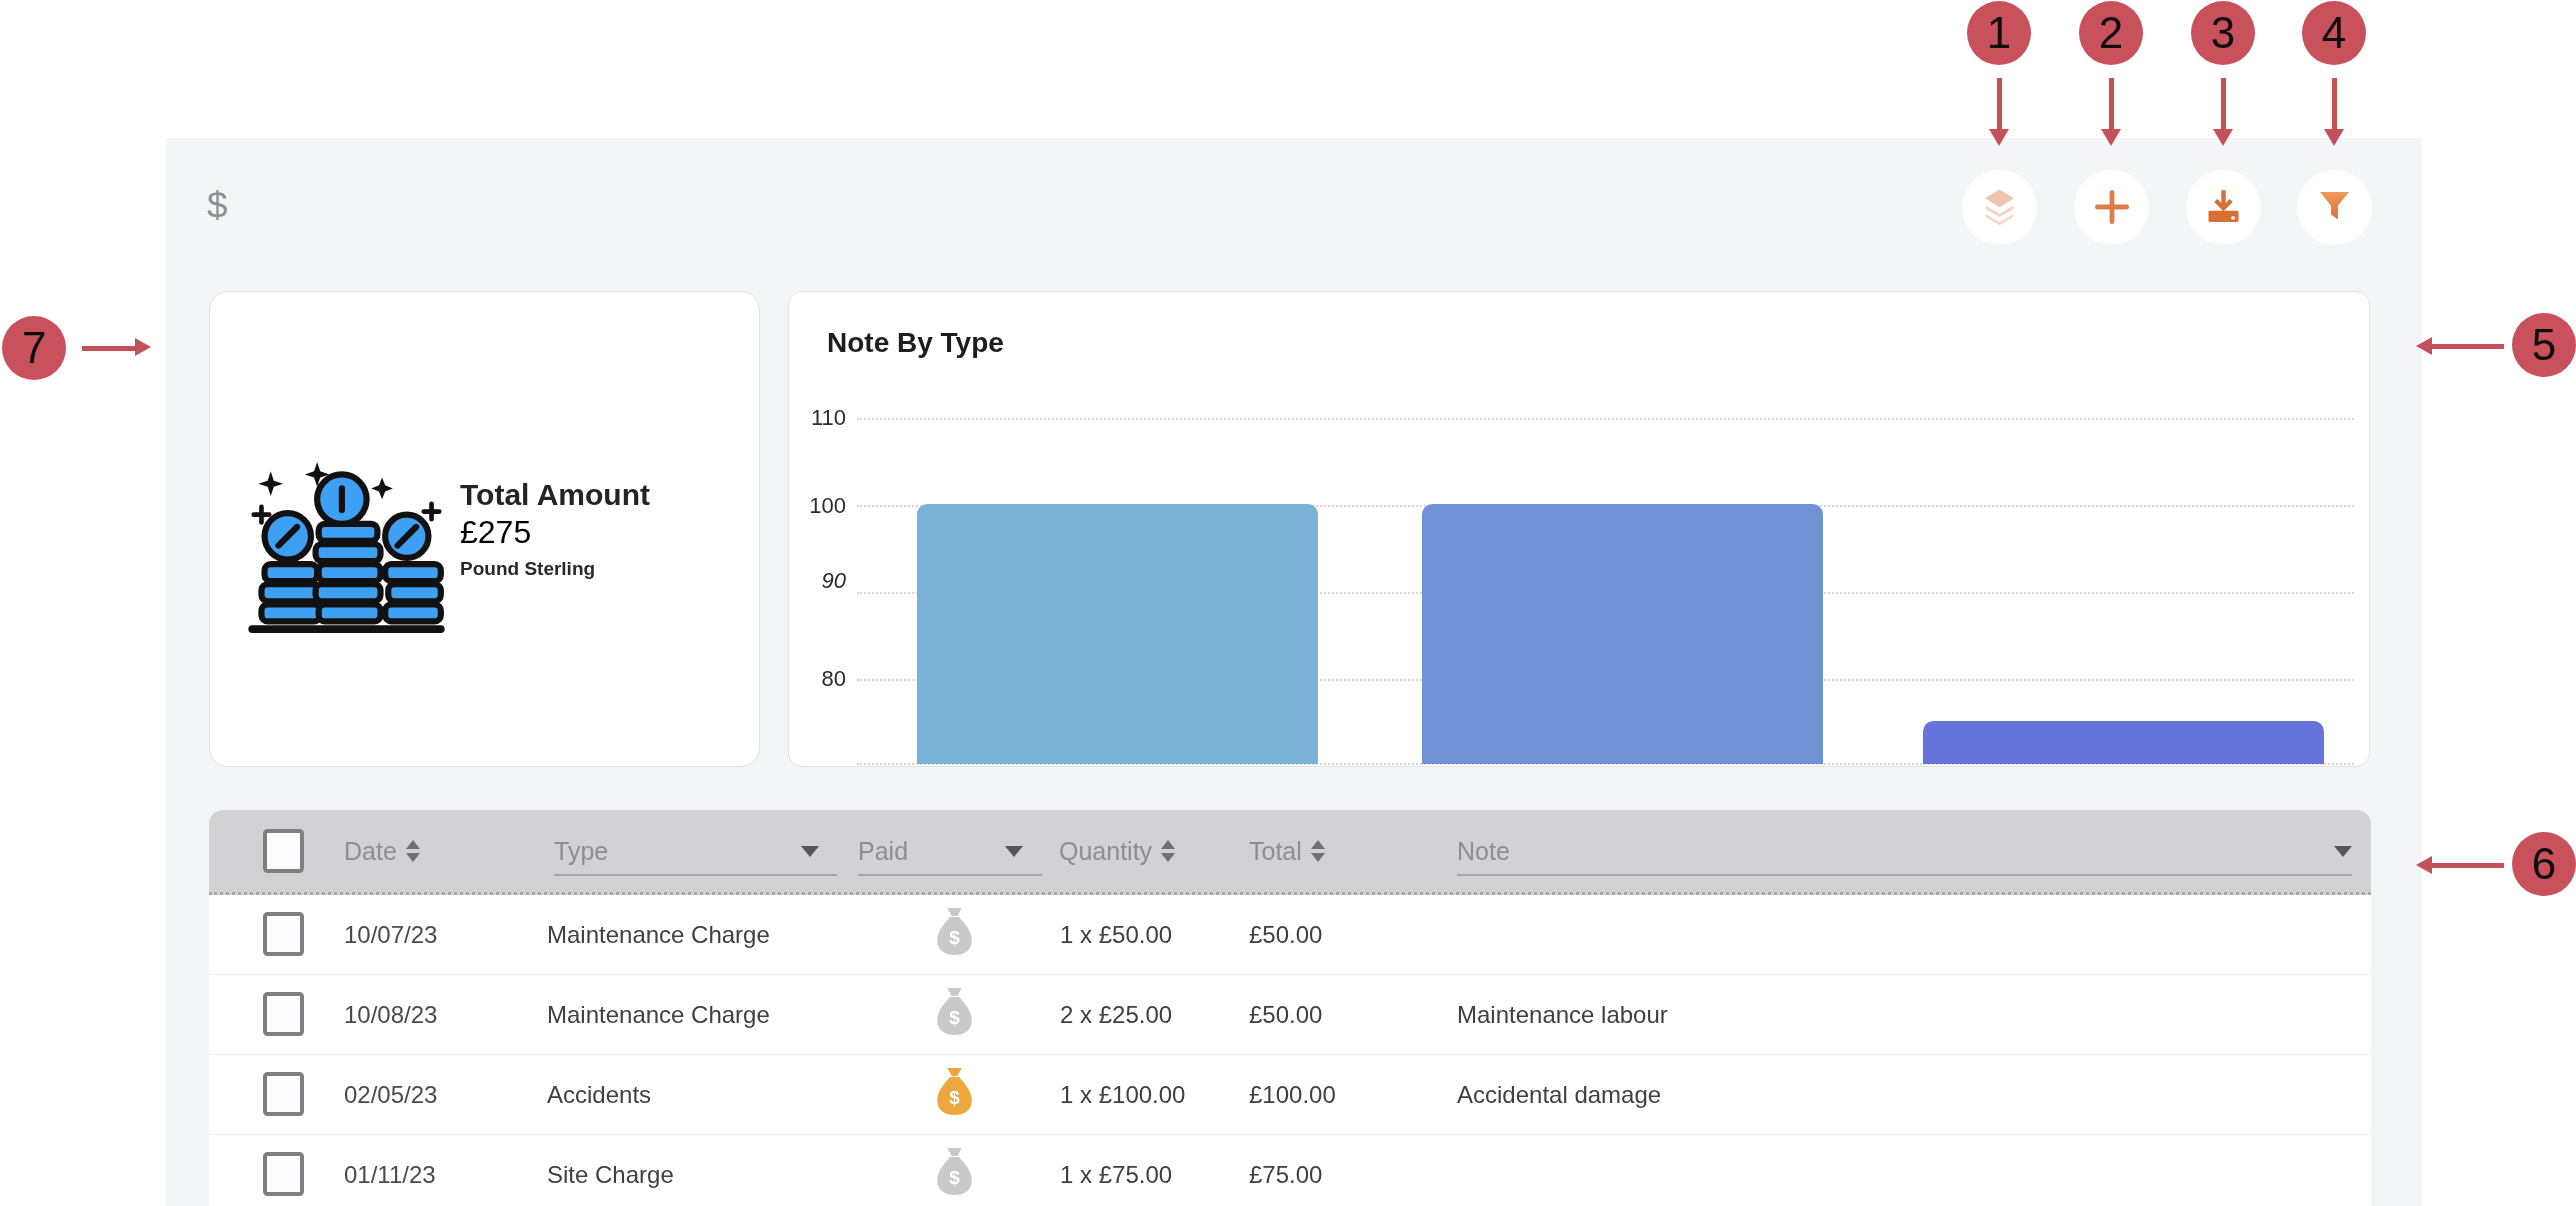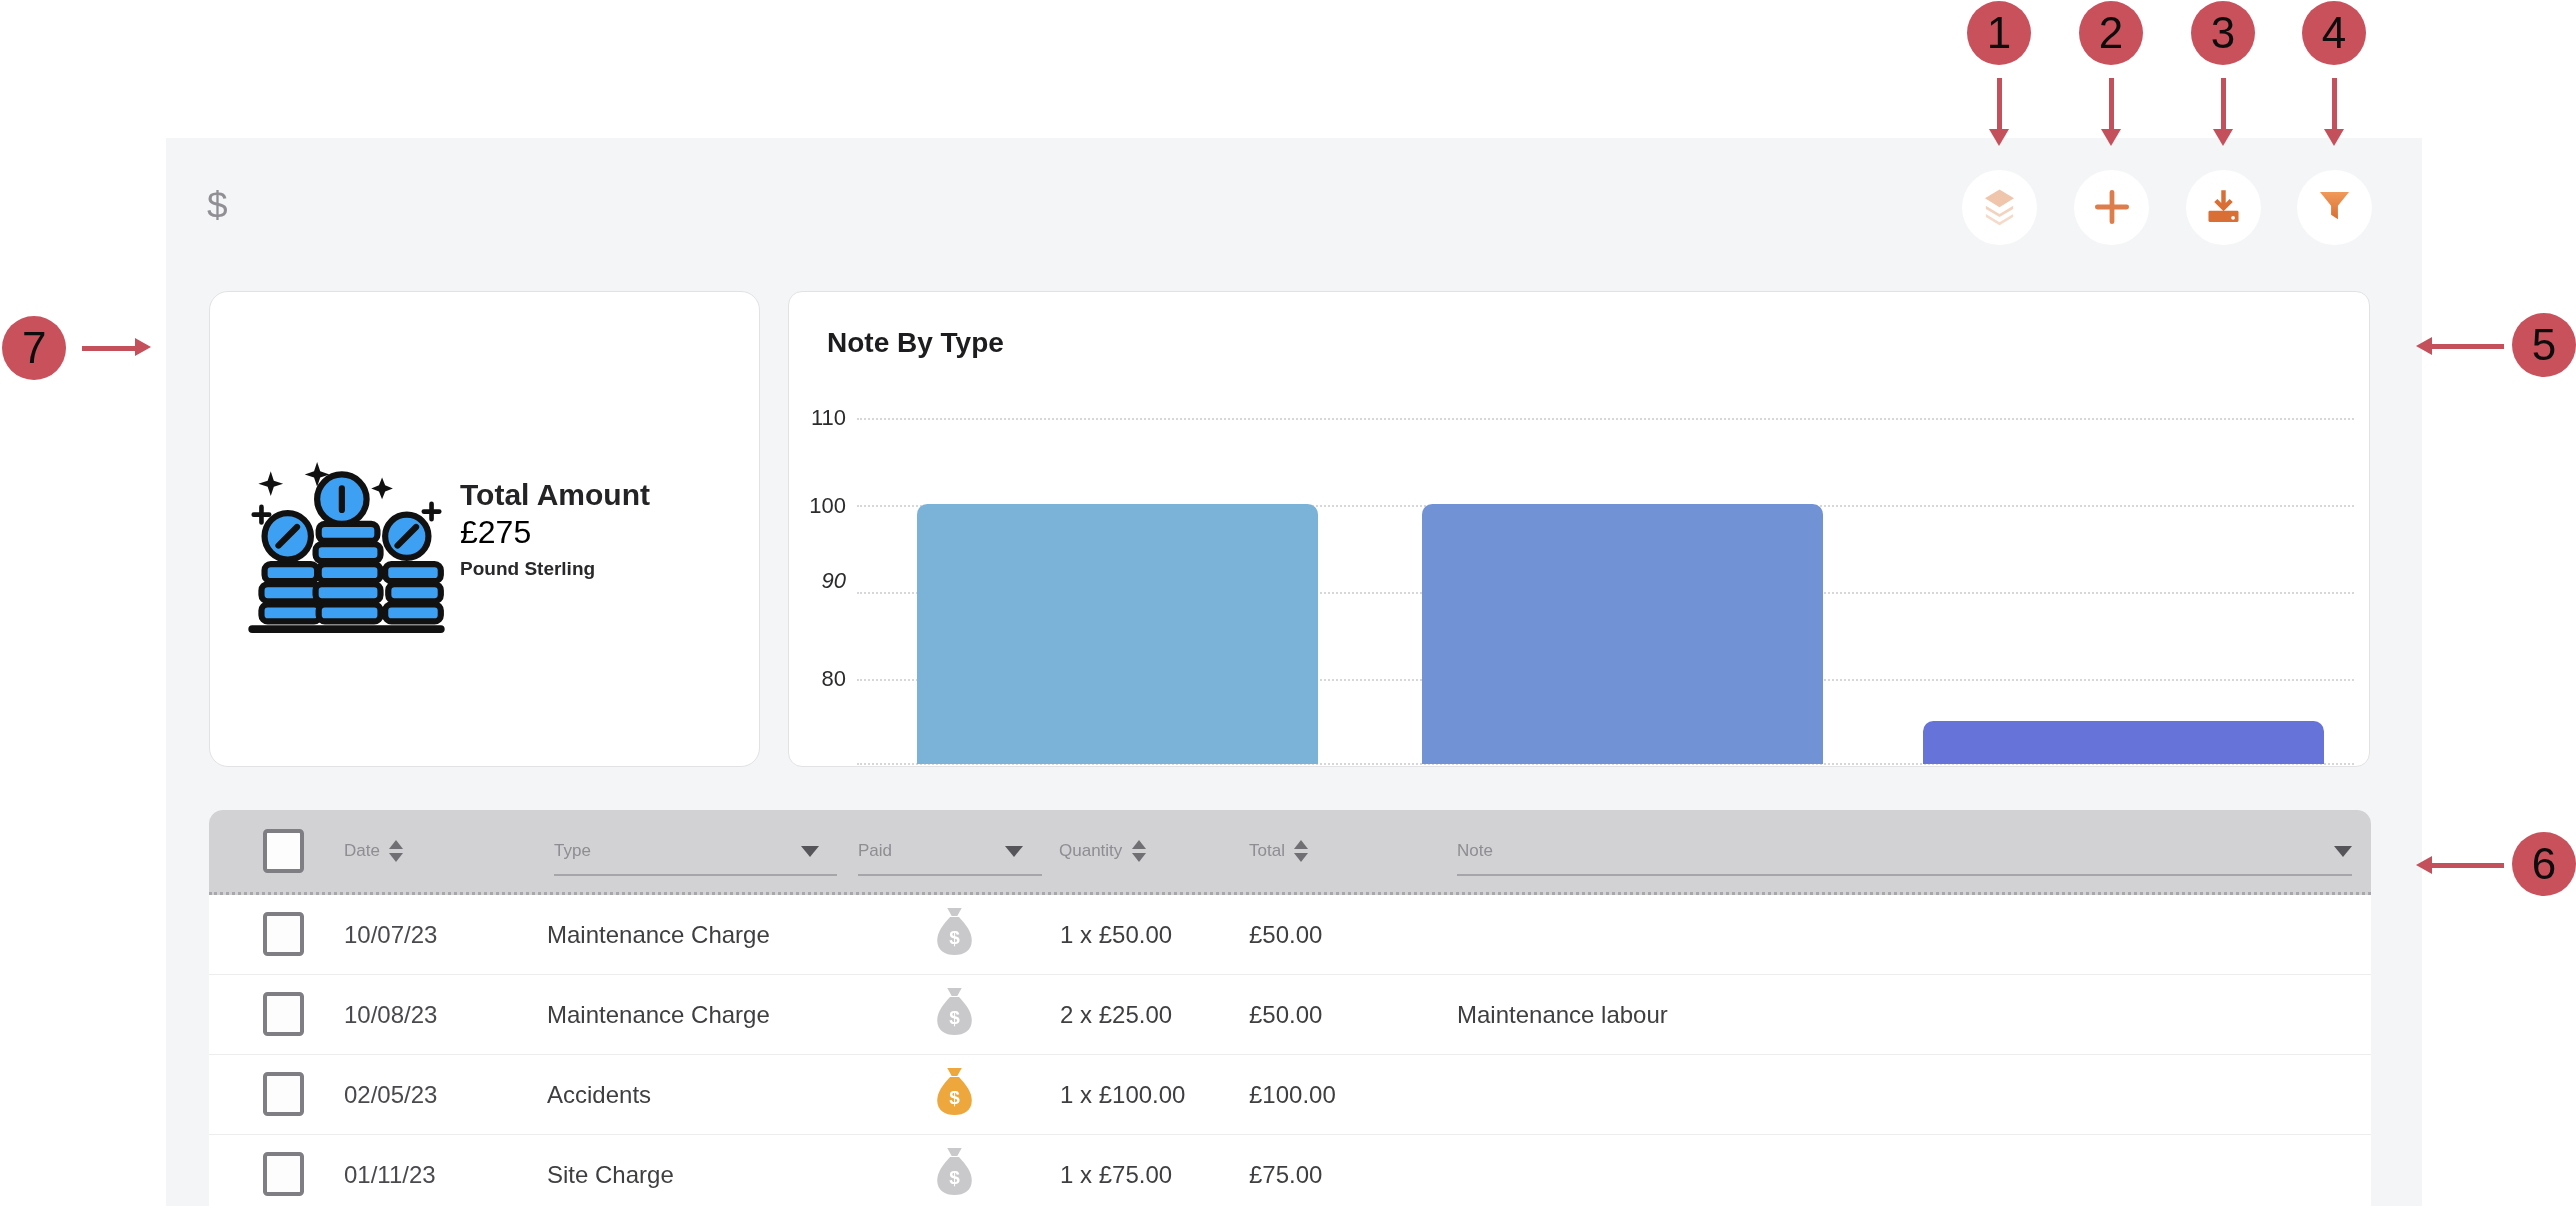--- a/index.html
+++ b/index.html
@@ -37,21 +37,21 @@
   .chart-card{left:788px;top:291px;width:1582px;height:476px;overflow:hidden;}
   .chart-title{position:absolute;left:38px;top:35px;font-size:28px;font-weight:bold;color:#1d1d1f;}
   .gridline{position:absolute;left:68px;right:15px;border-top:2.3px dotted #d7d7da;}
   .ytick{position:absolute;left:0;width:57px;text-align:right;font-size:22px;color:#2c2c2e;}
   .bar{position:absolute;bottom:2.3px;width:401px;border-radius:10.4px 10.4px 0 0;}
   
   .table{position:absolute;left:209px;top:810px;width:2162px;height:396px;background:#ffffff;
          border-radius:14px 14px 0 0;overflow:hidden;}
   .thead{position:relative;height:82px;background:#d2d2d4;border-bottom:3.5px dotted #a8a8ac;box-sizing:content-box;}
   .th{position:absolute;top:0;height:82px;display:flex;align-items:center;gap:9.2px;
-      font-size:17px;color:#8d8d92;}
+      font-size:25px;color:#8d8d92;}
   .underline{position:absolute;top:64px;border-bottom:2.3px solid #a6a6aa;}
   .caret{width:0;height:0;border-left:9.2px solid transparent;border-right:9.2px solid transparent;
          border-top:11.5px solid #55555a;}
   .caret-abs{position:absolute;top:36px;}
   .sort{display:inline-flex;flex-direction:column;gap:3.5px;}
   .tri-up{width:0;height:0;border-left:7.5px solid transparent;border-right:7.5px solid transparent;
           border-bottom:9.8px solid #6f6f74;}
   .tri-down{width:0;height:0;border-left:7.5px solid transparent;border-right:7.5px solid transparent;
             border-top:9.8px solid #6f6f74;}
   .checkbox{position:absolute;left:54px;width:41px;height:44px;background:#fdfdfd;
@@ -307,20 +307,21 @@
         <span class="bag-svg">
           <svg width="39" height="51" viewBox="0 0 70 90" fill="currentColor" style="font-size:42px">
             <path d="M22 3 H48 L40 17 H30 Z"></path>
             <path d="M27 19 H43 C56 33 66 46 66 61 C66 79 52 87 35 87 C18 87 4 79 4 61 C4 46 14 33 27 19 Z"></path>
             <text x="35" y="68" font-size="34" font-weight="bold" fill="#ffffff" text-anchor="middle" font-family="Liberation Sans, sans-serif">$</text>
           </svg>
         </span>
       </div>
       <div class="cell cell-qty">1 x £100.00</div>
       <div class="cell cell-total">£100.00</div>
+      <div class="cell cell-note">Accidental damage</div>
     </div>
 
     <div class="row">
       <div class="checkbox"></div>
       <div class="cell cell-date">01/11/23</div>
       <div class="cell cell-type">Site Charge</div>
       <div class="cell cell-paid" data-paid="unpaid">
         <span class="bag-svg">
           <svg width="39" height="51" viewBox="0 0 70 90" fill="currentColor" style="font-size:42px">
             <path d="M22 3 H48 L40 17 H30 Z"></path>

